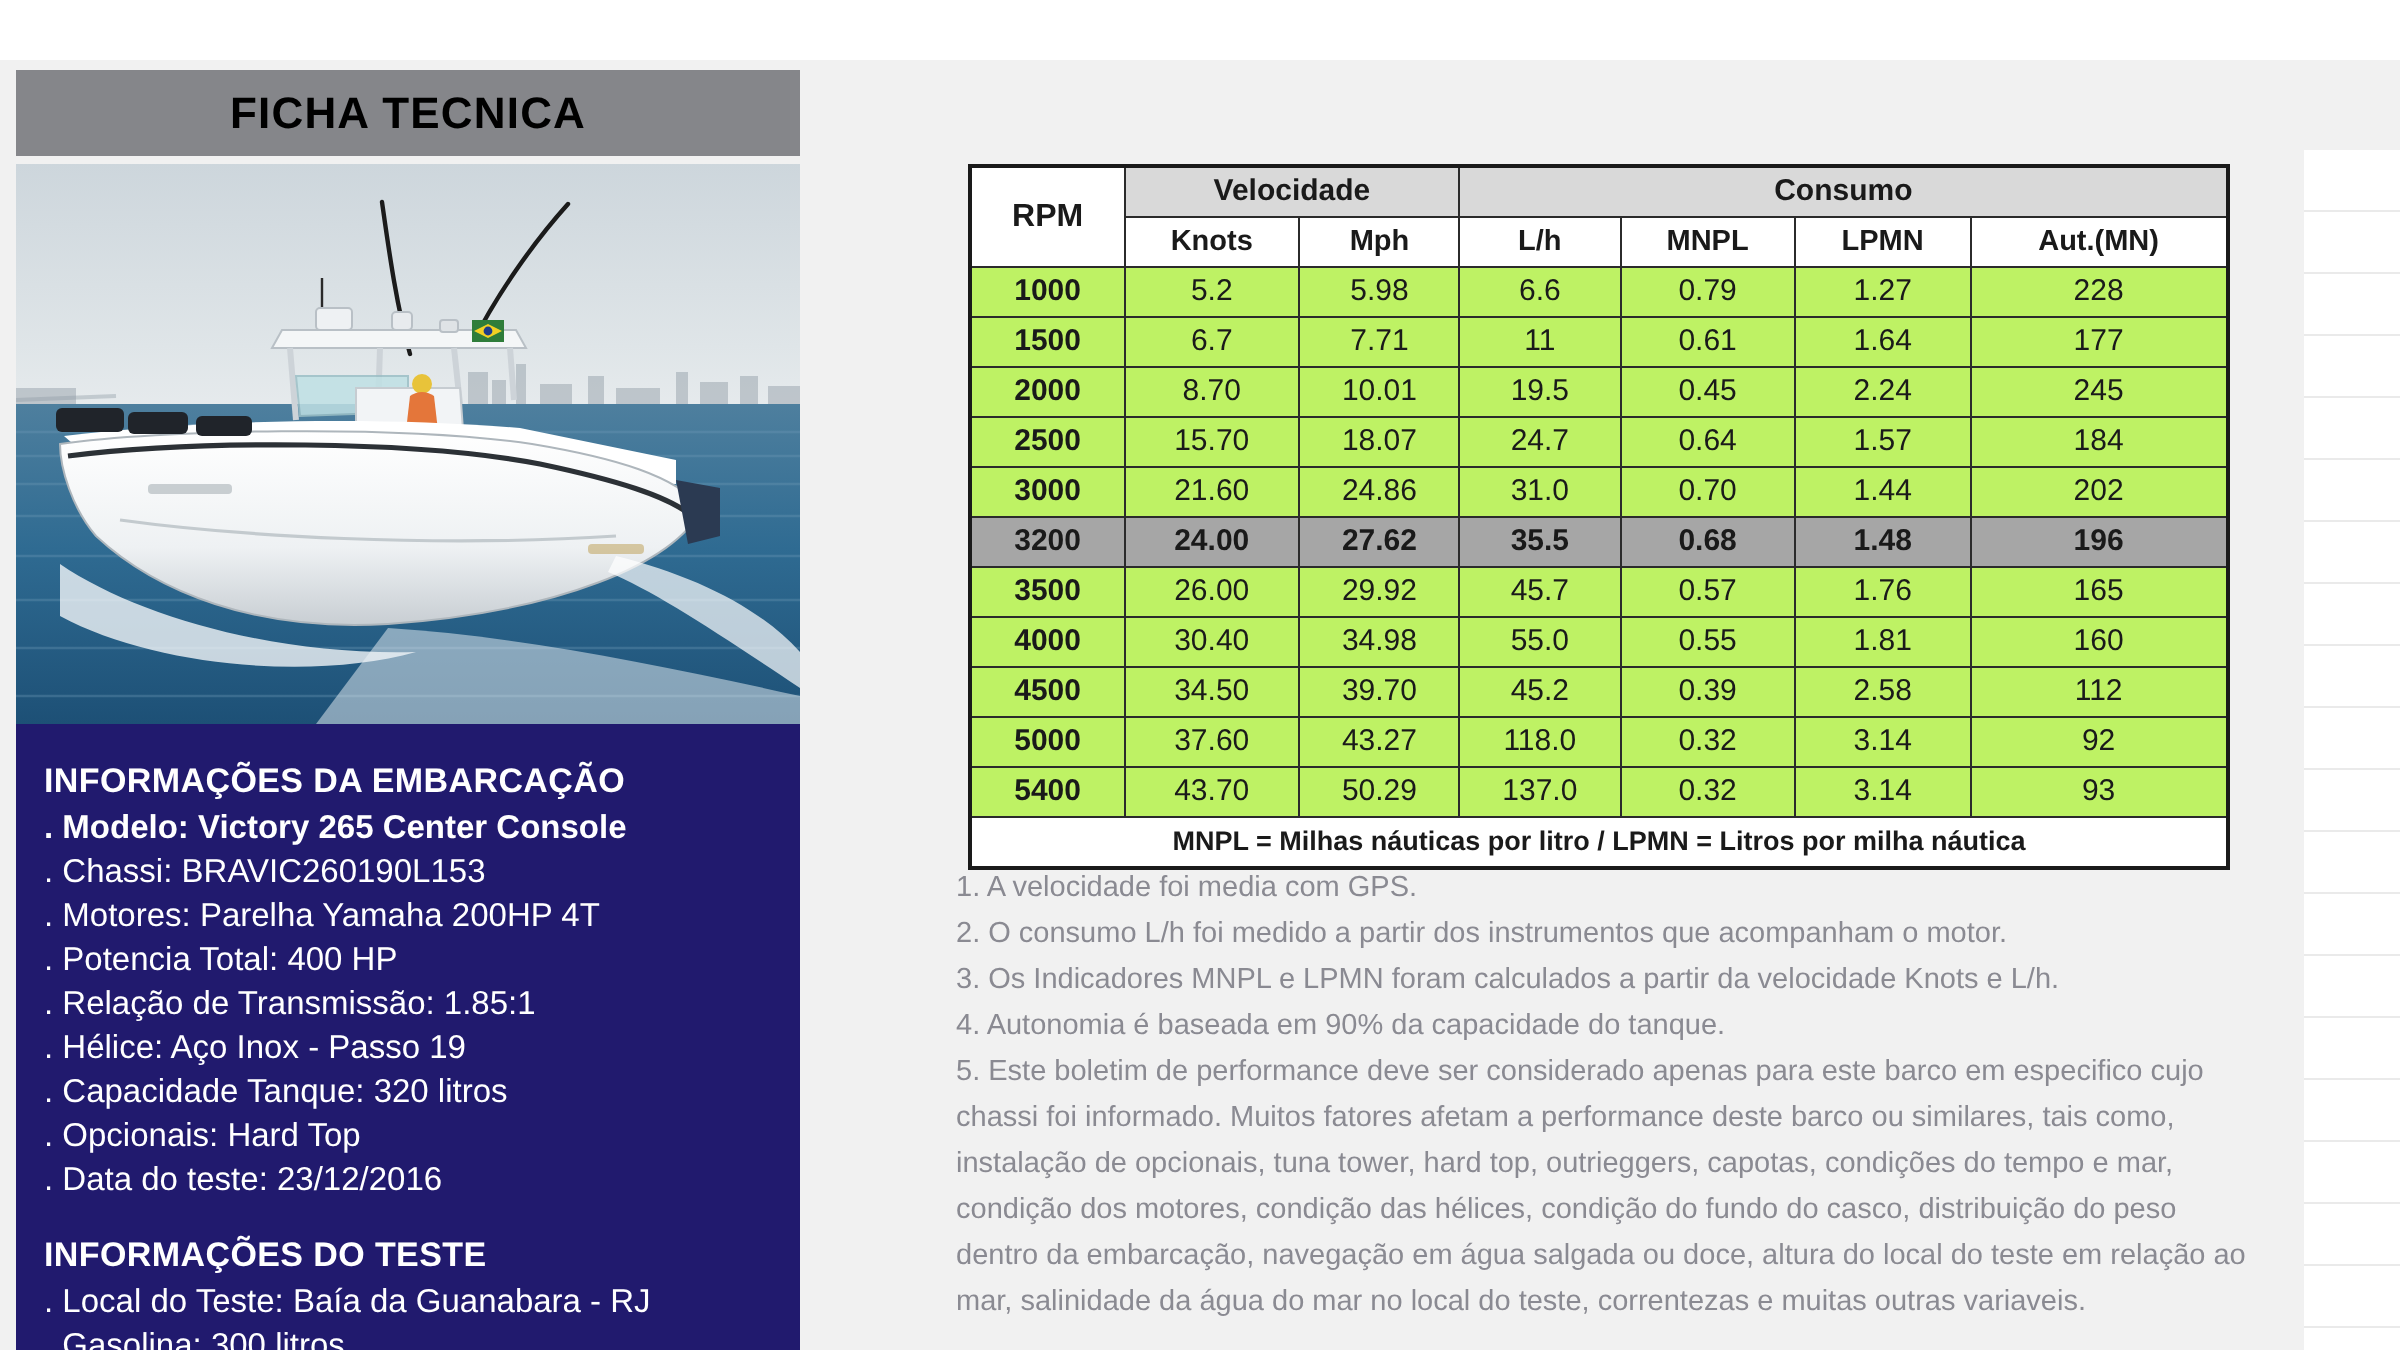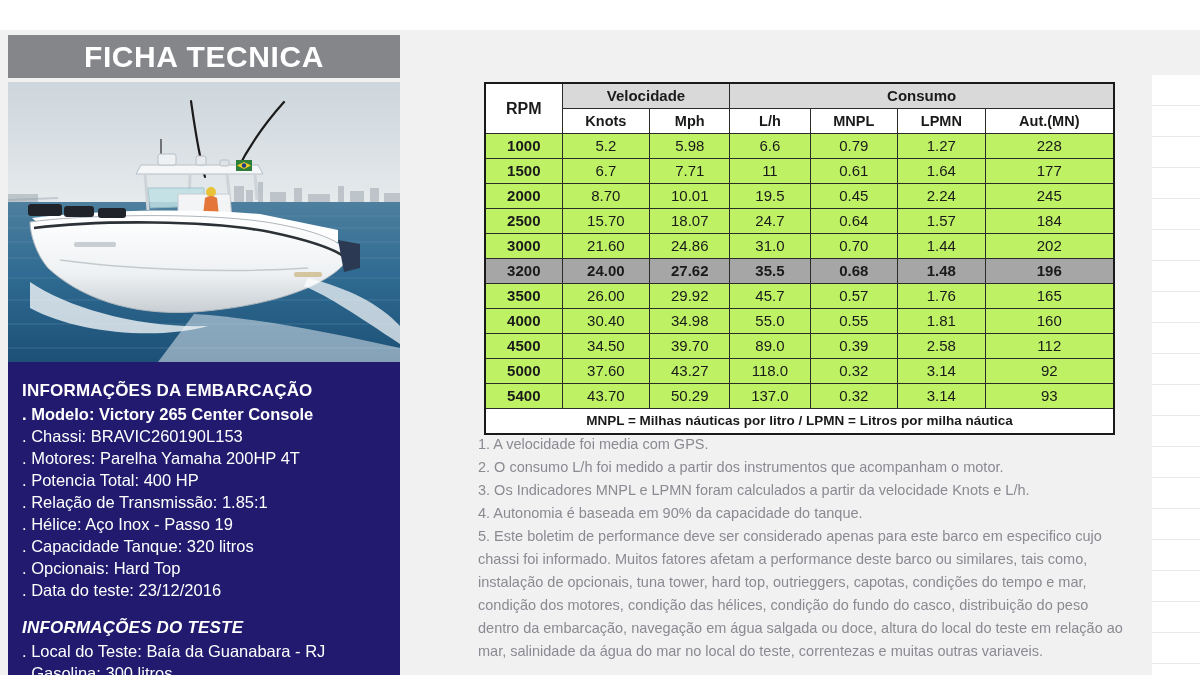--- a/index.html
+++ b/index.html
@@ -55,22 +55,22 @@
   .title-bar {
     position: absolute;
     left: 8px; top: 5px;
     width: 392px; height: 43px;
     background: #85868a;
     display: flex;
     align-items: center;
     justify-content: center;
   }
   .title-bar .t {
-    color: #ffffff;
-    font-size: 30px;
+    color: #000000;
+    font-size: 22px;
     font-weight: bold;
     letter-spacing: 0.6px;
   }
 
   .photo {
     position: absolute;
     left: 8px; top: 52px;
     width: 392px; height: 280px;
     overflow: hidden;
     background: #1f5f8f;
@@ -85,21 +85,21 @@
     color: #ffffff;
     padding: 18px 0 0 14px;
   }
   .info-h {
     font-size: 17px;
     font-weight: bold;
     letter-spacing: 0.2px;
     margin: 0 0 1px 0;
     line-height: 22px;
   }
-  .info-h.second { margin-top: 16px; font-style: italic; }
+  .info-h.second { margin-top: 16px; }
   .info-line {
     font-size: 16.5px;
     line-height: 22px;
     white-space: nowrap;
   }
   .info-line.bold { font-weight: bold; }
 
   
   .right-col {
     position: absolute;
@@ -417,21 +417,21 @@
               <td>34.98</td>
               <td>55.0</td>
               <td>0.55</td>
               <td>1.81</td>
               <td>160</td>
             </tr>
             <tr>
               <td class="rpmcell">4500</td>
               <td>34.50</td>
               <td>39.70</td>
-              <td>89.0</td>
+              <td>45.2</td>
               <td>0.39</td>
               <td>2.58</td>
               <td>112</td>
             </tr>
             <tr>
               <td class="rpmcell">5000</td>
               <td>37.60</td>
               <td>43.27</td>
               <td>118.0</td>
               <td>0.32</td>

